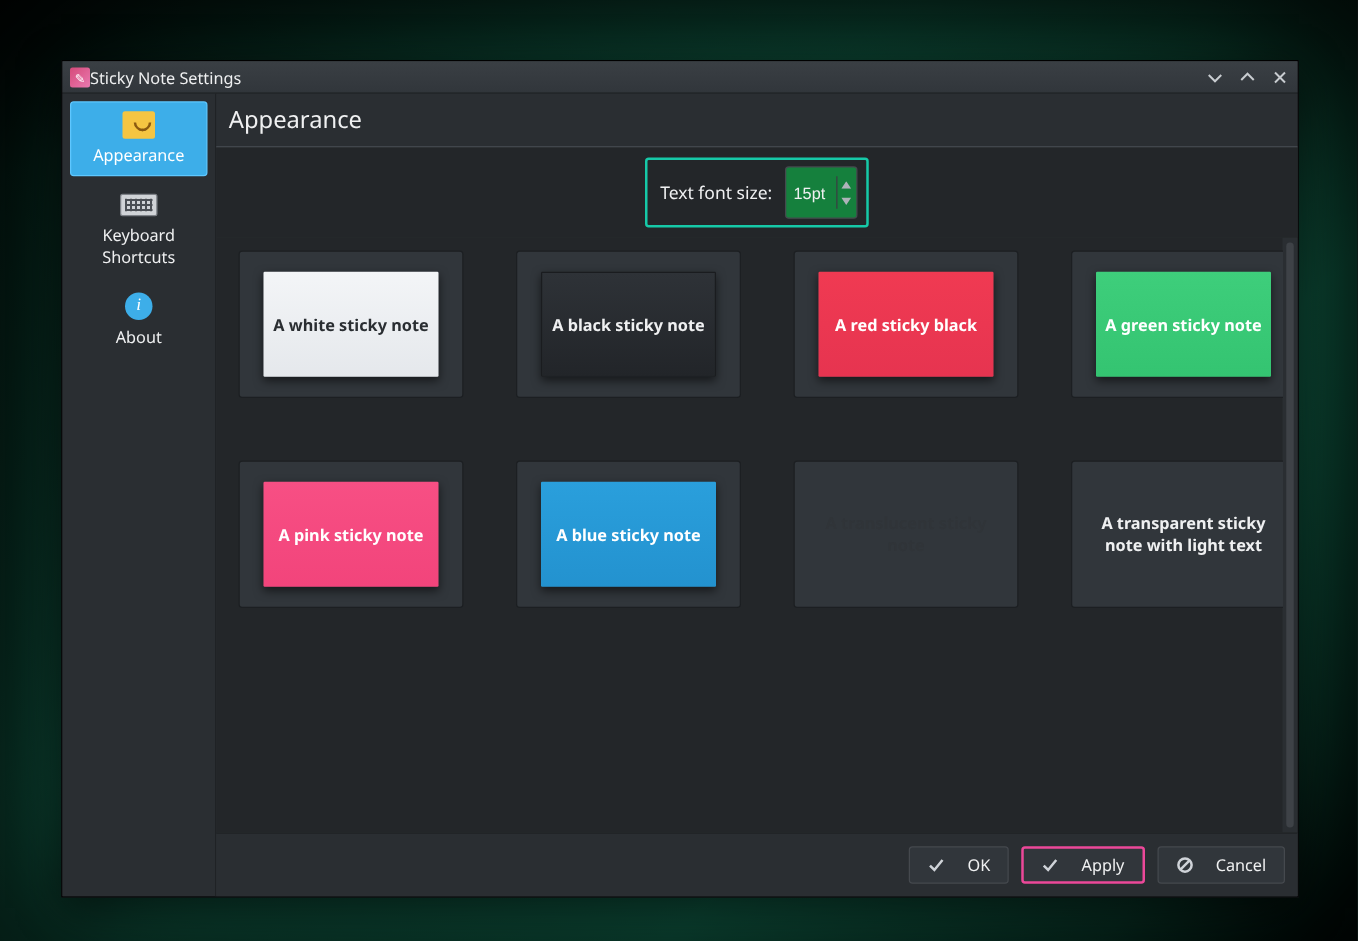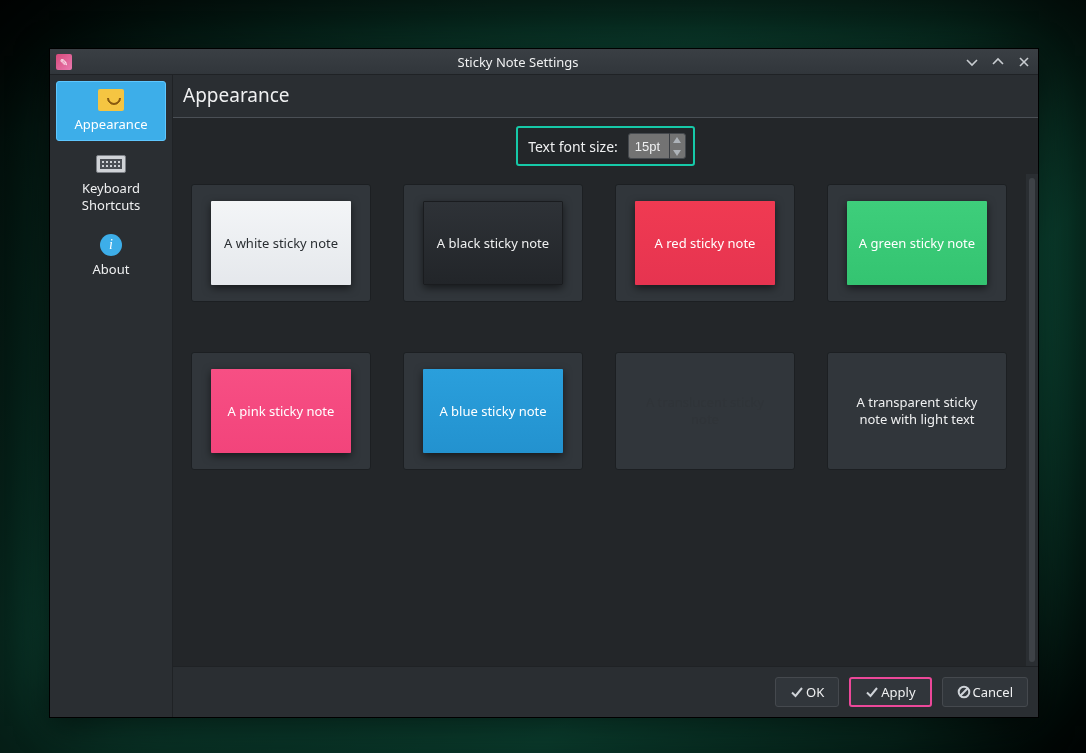--- a/index.html
+++ b/index.html
@@ -49,21 +49,21 @@
   }
   .titlebar .app-icon {
     width: 16px; height: 16px;
     background: linear-gradient(135deg,#d64a7a,#e97ab0);
     border-radius: 2px;
     display: flex; align-items:center; justify-content:center;
     font-size: 10px; color:#fff;
   }
   .titlebar .title {
     flex: 1;
-    text-align: center;
+    text-align: left;
     font-size: 13px;
     color: #eff0f1;
   }
   .winbtns { display:flex; gap:10px; align-items:center; }
   .winbtn {
     width: 16px; height: 16px;
     display:flex; align-items:center; justify-content:center;
     color:#c8ccd0; cursor:pointer;
   }
   .winbtn svg { width:12px; height:12px; stroke:#c8ccd0; stroke-width:1.6; fill:none; }
@@ -123,24 +123,24 @@
     display:flex; align-items:center;
     gap: 10px;
     padding: 5px 7px 5px 10px;
     border: 2px solid #16c9a8;
     border-radius:3px;
     background:#232629;
   }
   .font-box label { font-size:14px; }
   .spin {
     display:flex; align-items:center;
-    background:#737373;
+    background:#15803d;
     border:1px solid #45494e;
     border-radius:3px;
-    height:26px;
+    height:42px;
   }
   .spin input {
     width:40px;
     background:transparent; border:none;
     color:#eff0f1; font-size:13px;
     padding: 0 2px 0 6px;
     outline:none;
   }
   .spin-arrows{ width:16px; display:flex; flex-direction:column; border-left:1px solid #3a3e43;}
   .spin-arrows div{height:13px;display:flex;align-items:center;justify-content:center;cursor:pointer;}
@@ -151,23 +151,24 @@
     background:#232629;
     overflow:hidden;
     display:flex;
   }
   .grid {
     flex:1;
     padding: 10px 10px 10px 18px;
     display:grid;
     grid-template-columns: repeat(4, 180px);
     grid-auto-rows: 118px;
-    gap: 50px 32px;
+    gap: 50px 42px;
     align-content:start;
     overflow:auto;
+    font-weight:bold;
   }
   .scroll-gutter{ width:12px; background:#2a2e32; position:relative;}
   .scroll-thumb{ position:absolute; left:3px; right:3px; top:4px; bottom:4px; background:#3e4247; border-radius:3px;}
 
   .note-card {
     background:#31363b;
     border:1px solid #1c1f22;
     border-radius:3px;
     display:flex; align-items:center; justify-content:center;
     padding:14px;
@@ -189,21 +190,21 @@
   }
   .swatch.shadow{ box-shadow: 0 3px 8px rgba(0,0,0,.55); }
 
   .footer {
     background:#2a2e32;
     border-top:1px solid #1f2225;
     padding:10px 10px 10px 0;
     display:flex; justify-content:flex-end; gap:10px;
   }
   .btn {
-    display:flex; align-items:center; gap:2px;
+    display:flex; align-items:center; gap:18px;
     height:30px;
     padding: 0 14px;
     background:#31363b;
     border:1px solid #45494e;
     border-radius:3px;
     color:#eff0f1;
     font-size:13px;
     cursor:pointer;
   }
   .btn svg{width:14px;height:14px;stroke:#cfd3d8;stroke-width:2;fill:none;}
@@ -296,21 +297,21 @@
                 <span>A white sticky note</span>
               </div>
             </div>
             <div class="note-card">
               <div class="swatch shadow" style="background: linear-gradient(rgb(46, 50, 55), rgb(34, 37, 41)); color: rgb(239, 240, 241); border: 1px solid rgb(26, 28, 31);">
                 <span>A black sticky note</span>
               </div>
             </div>
             <div class="note-card">
               <div class="swatch shadow" style="background: linear-gradient(rgb(240, 58, 82), rgb(230, 52, 80)); color: rgb(255, 255, 255);">
-                <span>A red sticky note</span>
+                <span>A red sticky black</span>
               </div>
             </div>
             <div class="note-card">
               <div class="swatch shadow" style="background: linear-gradient(rgb(62, 206, 123), rgb(52, 196, 113)); color: rgb(255, 255, 255);">
                 <span>A green sticky note</span>
               </div>
             </div>
             <div class="note-card">
               <div class="swatch shadow" style="background: linear-gradient(rgb(247, 79, 132), rgb(242, 68, 123)); color: rgb(255, 255, 255);">
                 <span>A pink sticky note</span>

